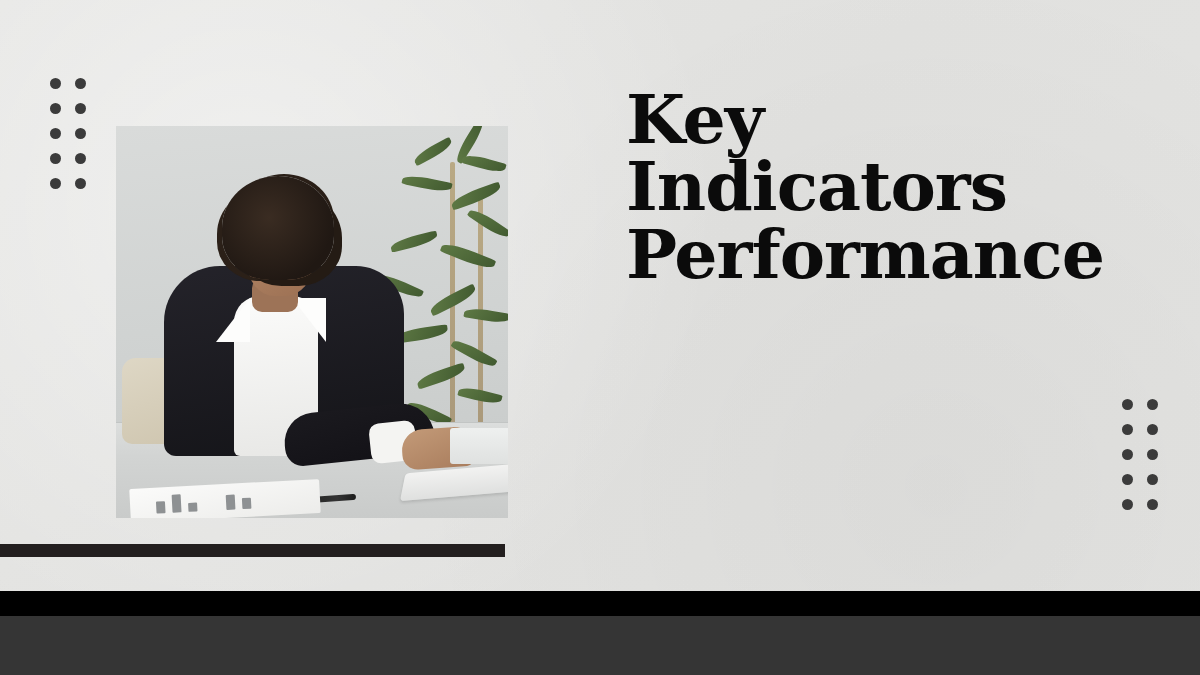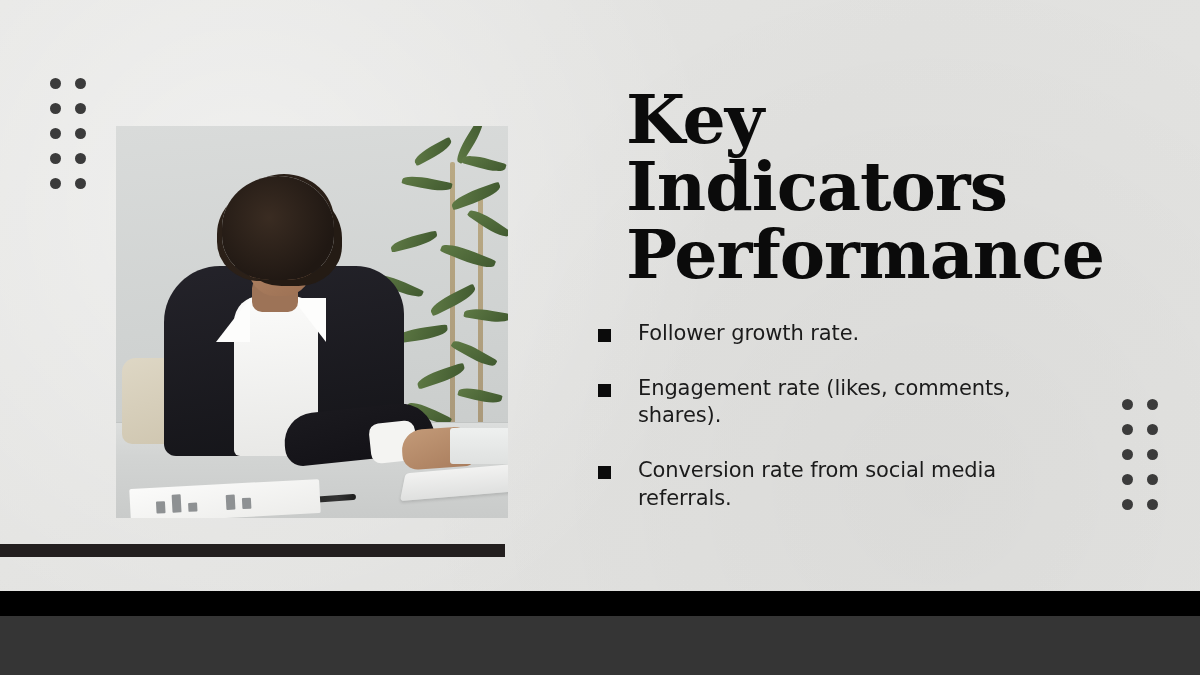--- a/index.html
+++ b/index.html
@@ -382,32 +382,18 @@
       </div>
     </div>
   </div>
 
   <h1 class="title">
     <span class="title-line">Key</span>
     <span class="title-line">Indicators</span>
     <span class="title-line">Performance</span>
   </h1>
 
-  <ul class="bullet-list">
-    <li class="bullet-item">
-      <span class="bullet-marker"></span>
-      <span class="bullet-text">Follower growth rate.</span>
-    </li>
-    <li class="bullet-item">
-      <span class="bullet-marker"></span>
-      <span class="bullet-text">Engagement rate (likes, comments, shares).</span>
-    </li>
-    <li class="bullet-item">
-      <span class="bullet-marker"></span>
-      <span class="bullet-text">Conversion rate from social media referrals.</span>
-    </li>
-  </ul>
 
   <div class="accent-bar"></div>
   <div class="band-black"></div>
   <div class="band-gray"></div>
 
 </div>
 
 </body></html>

